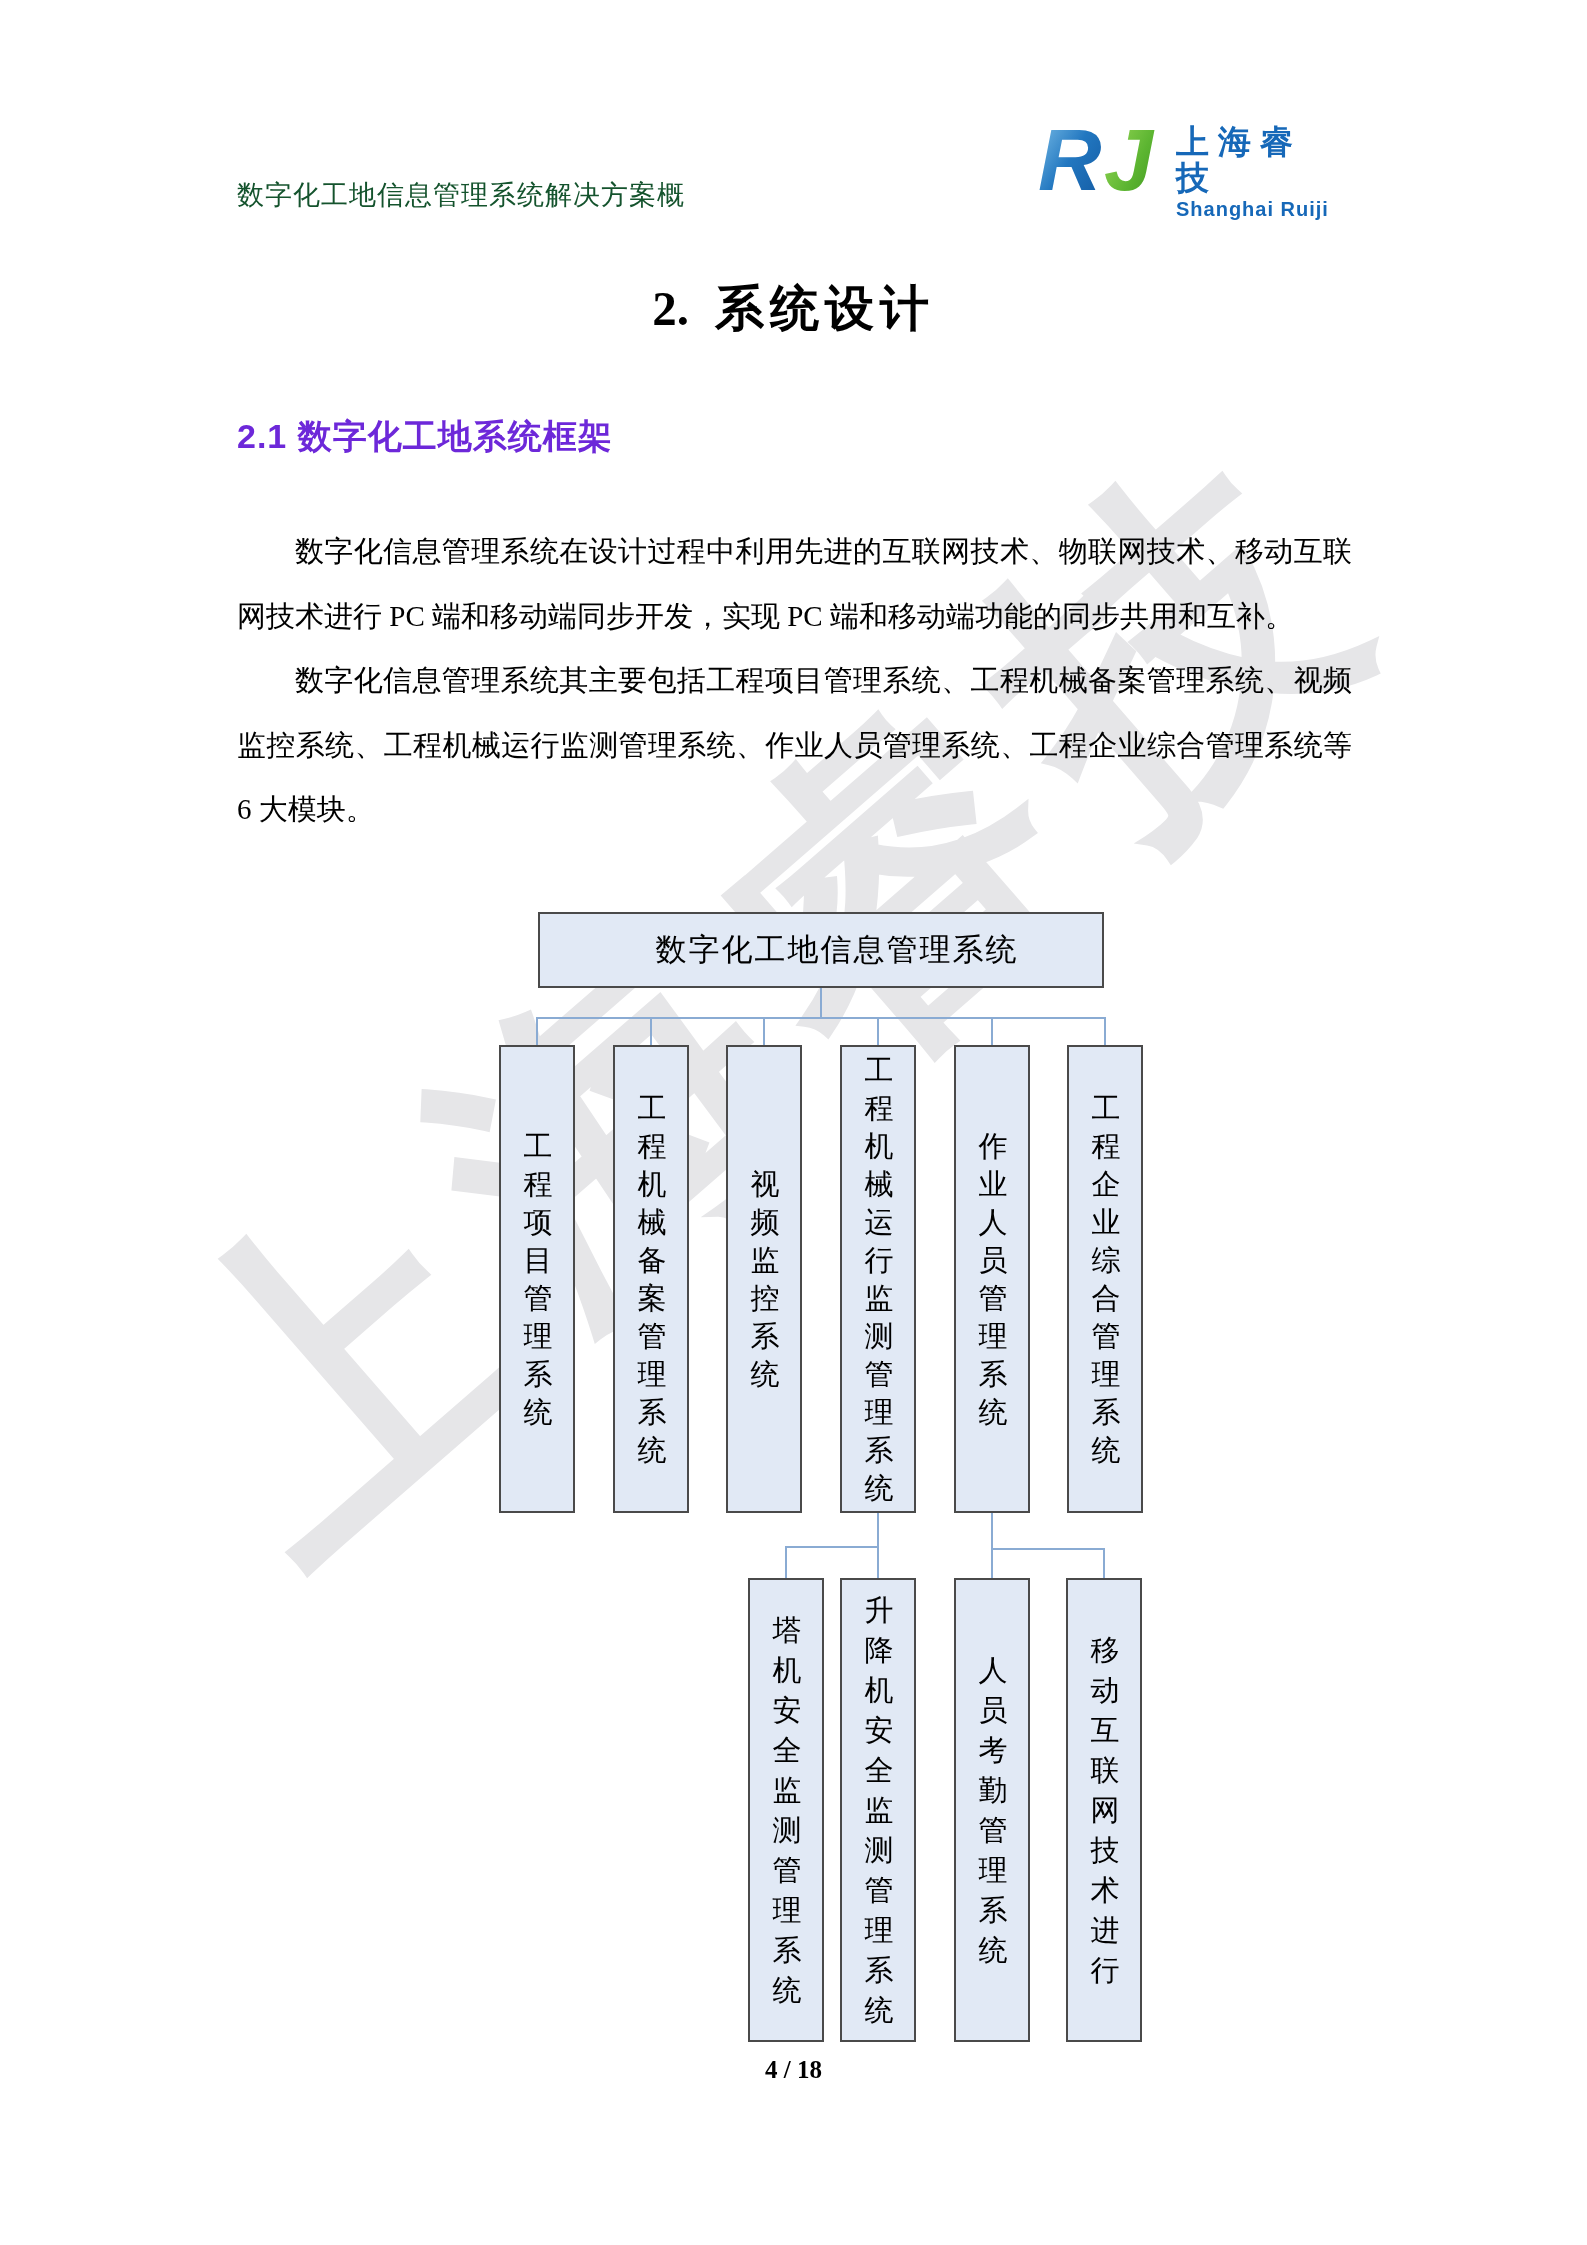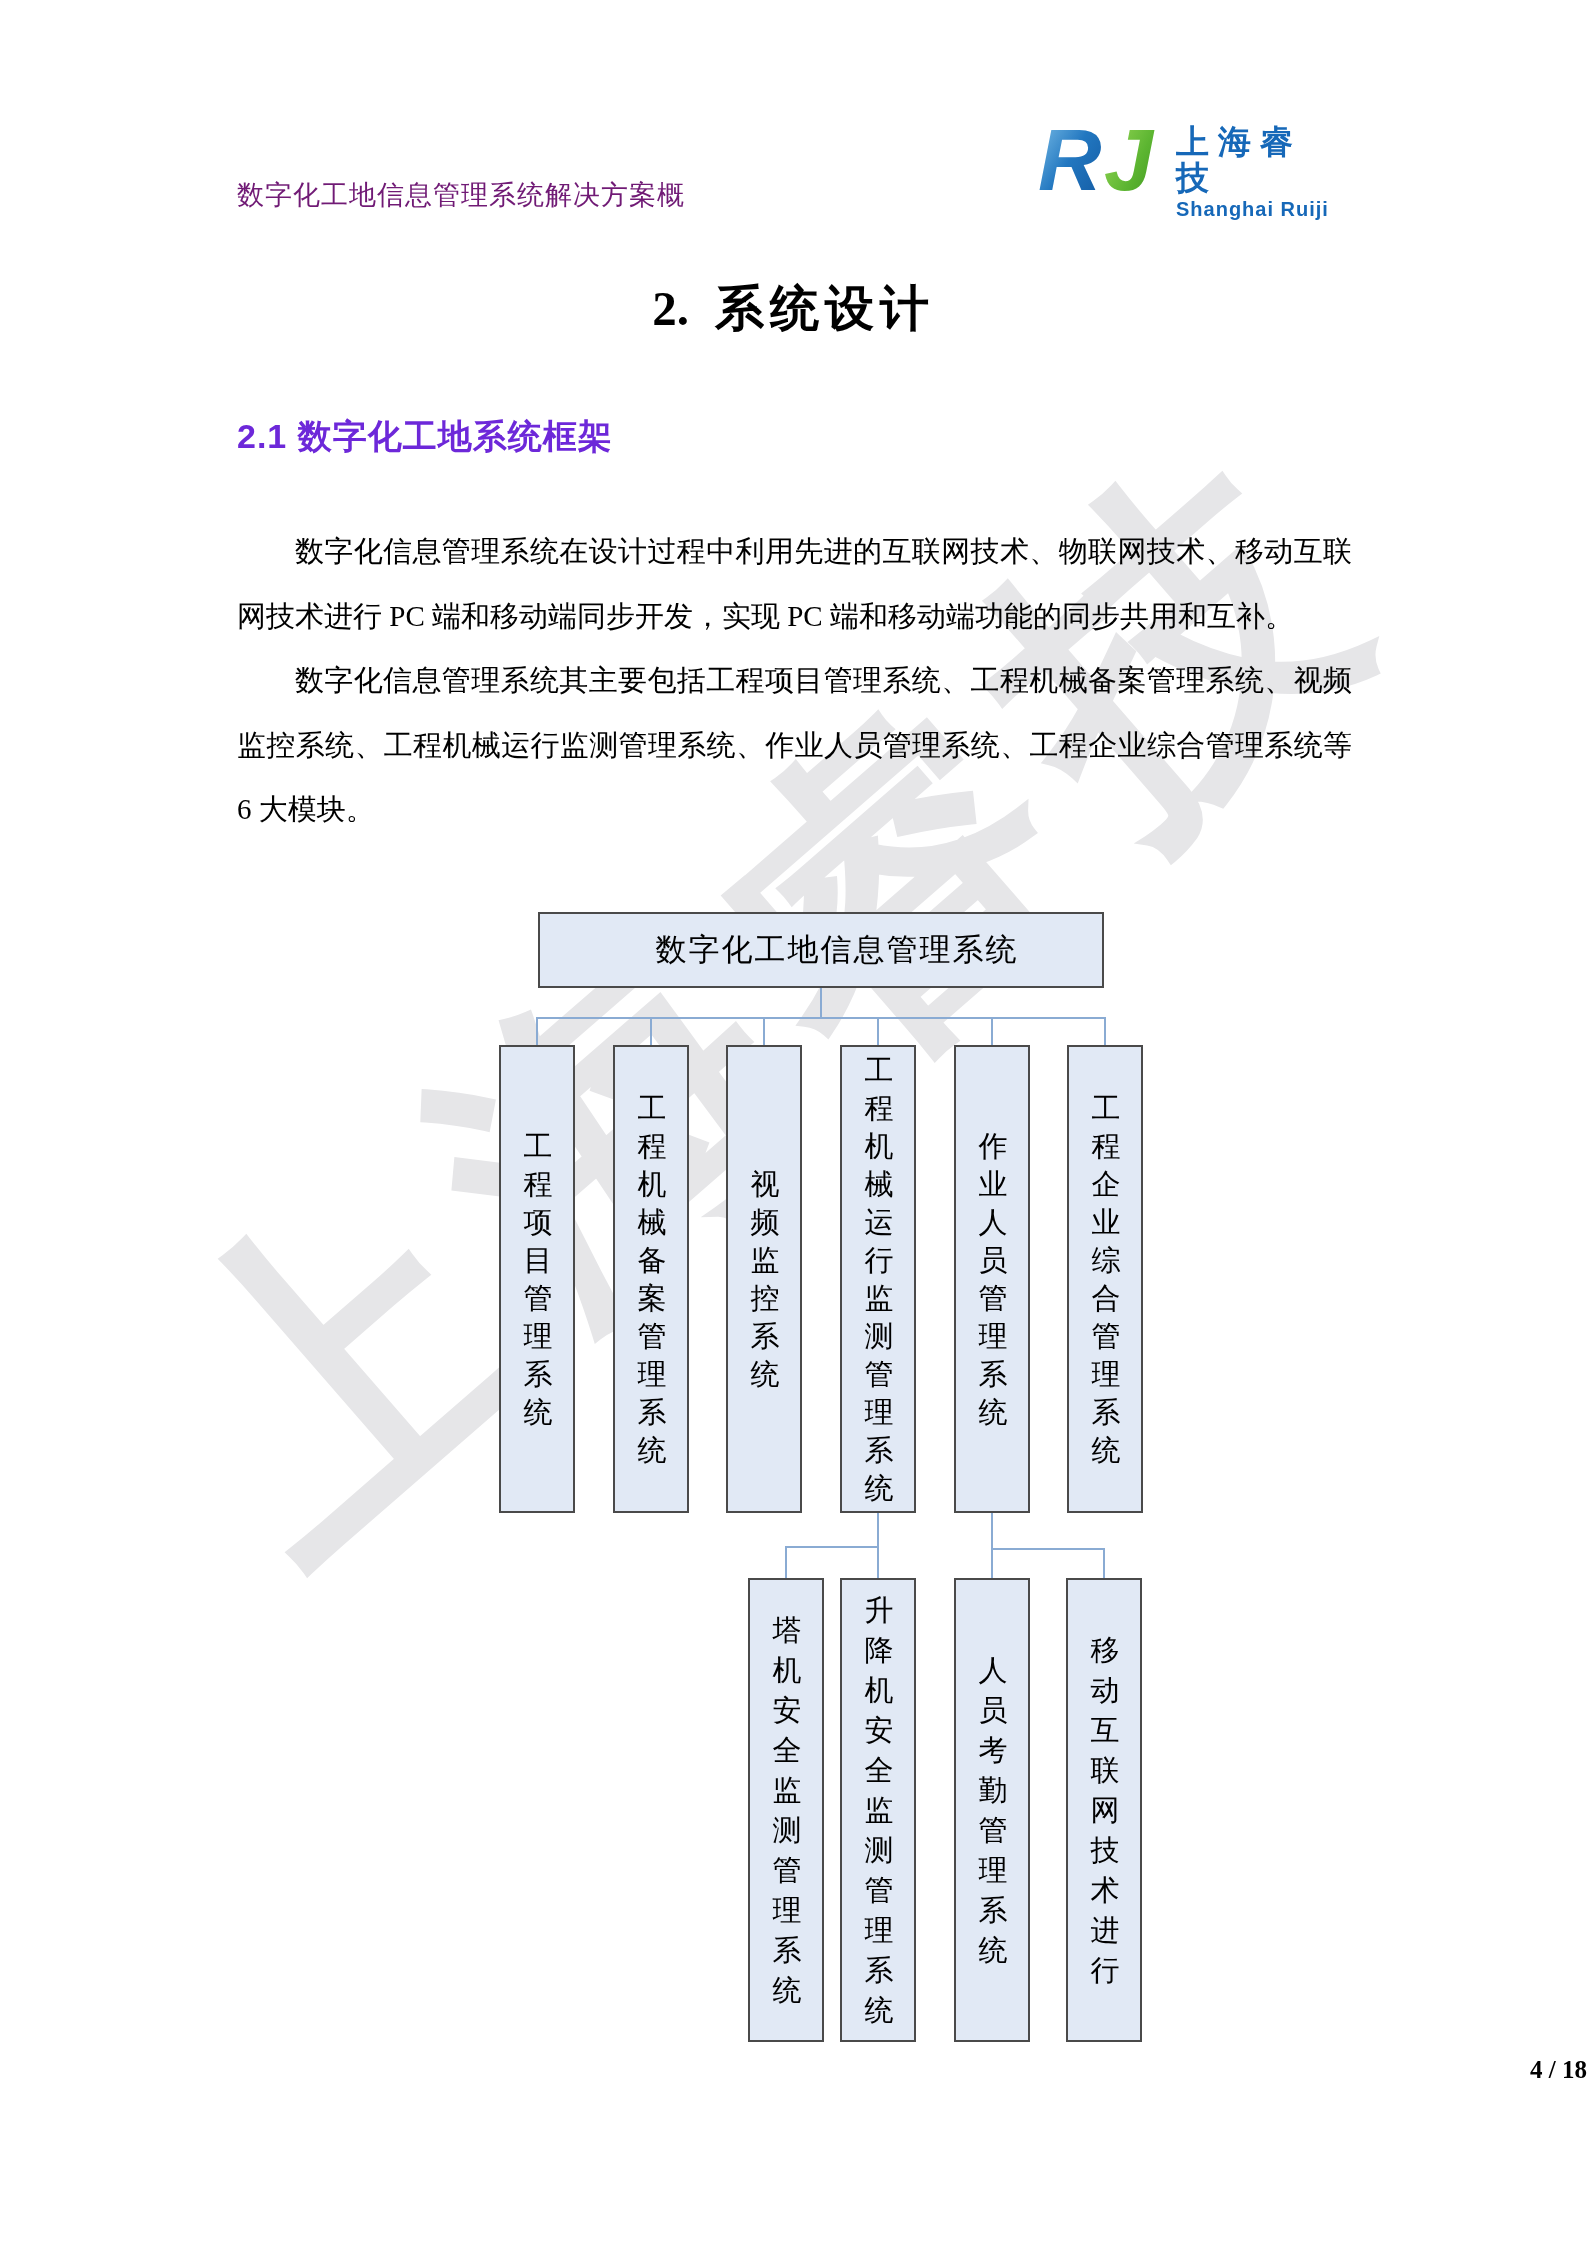--- a/index.html
+++ b/index.html
@@ -24,21 +24,21 @@
     color:#e6e6e8;
     transform:rotate(-41deg);
     white-space:nowrap;
     z-index:0;
     user-select:none;
   }
   .content{position:absolute;inset:0;z-index:2;}
   
   .doc-header-title{
     position:absolute;left:237px;top:177px;
-    font-size:27px;letter-spacing:1px;color:#701a75;
+    font-size:27px;letter-spacing:1px;color:#14532d;
   }
   .logo{position:absolute;left:1038px;top:118px;width:300px;height:86px;}
   .logo-mark{position:absolute;left:0;top:0;}
   .logo-text{position:absolute;left:138px;top:6px;font-family:"Liberation Sans","DejaVu Sans",sans-serif;color:#1668b8;}
   .logo-cn{font-size:33px;font-weight:bold;letter-spacing:9px;line-height:36px;}
   .logo-en{font-size:20px;font-weight:bold;letter-spacing:1px;line-height:26px;}
   
   .chapter-title{
     position:absolute;left:0;top:276px;width:100%;
     text-align:center;font-weight:bold;font-size:49px;color:#000;
@@ -75,21 +75,21 @@
   .l3{top:1578px;height:464px;width:76px;}
   .l3 span{line-height:40px;}
   .l2b1{left:499px}.l2b2{left:613px}.l2b3{left:726px}.l2b4{left:840px}.l2b5{left:954px}.l2b6{left:1067px}
   .l3b1{left:748px}.l3b2{left:840px}.l3b3{left:954px}.l3b4{left:1066px}
   .line{position:absolute;background:var(--conn,#8aabd3);}
   .vline{width:2px;}
   .hline{height:2px;}
   
   .footer{
     position:absolute;left:0;top:2056px;width:100%;
-    text-align:right;font-weight:bold;font-size:25px;color:#000;
+    text-align:center;font-weight:bold;font-size:25px;color:#000;
   }
 </style>
 </head>
 <body>
 
 <div class="page">
 
   <div class="watermark">上海睿技</div>
 
   <div class="content">

